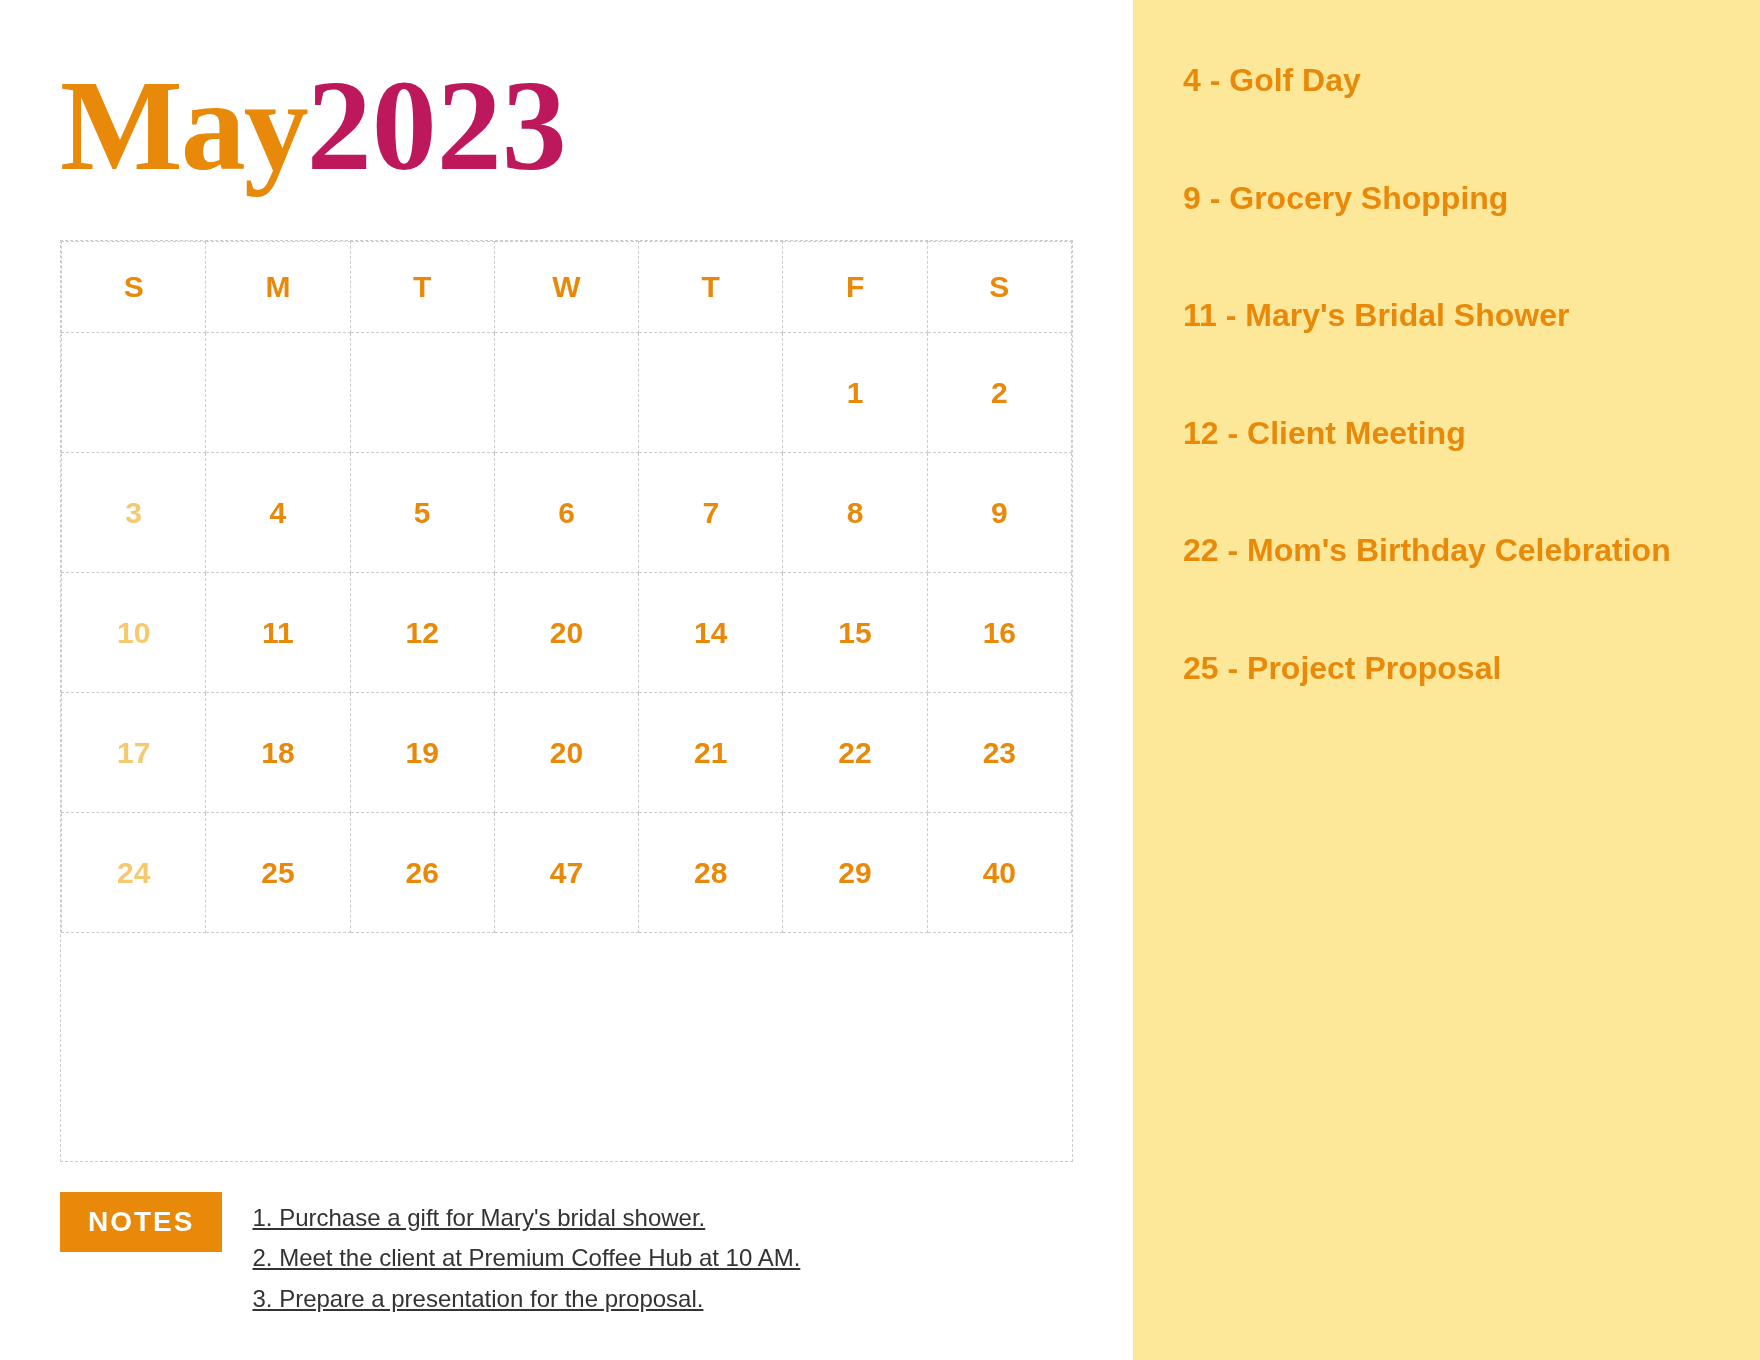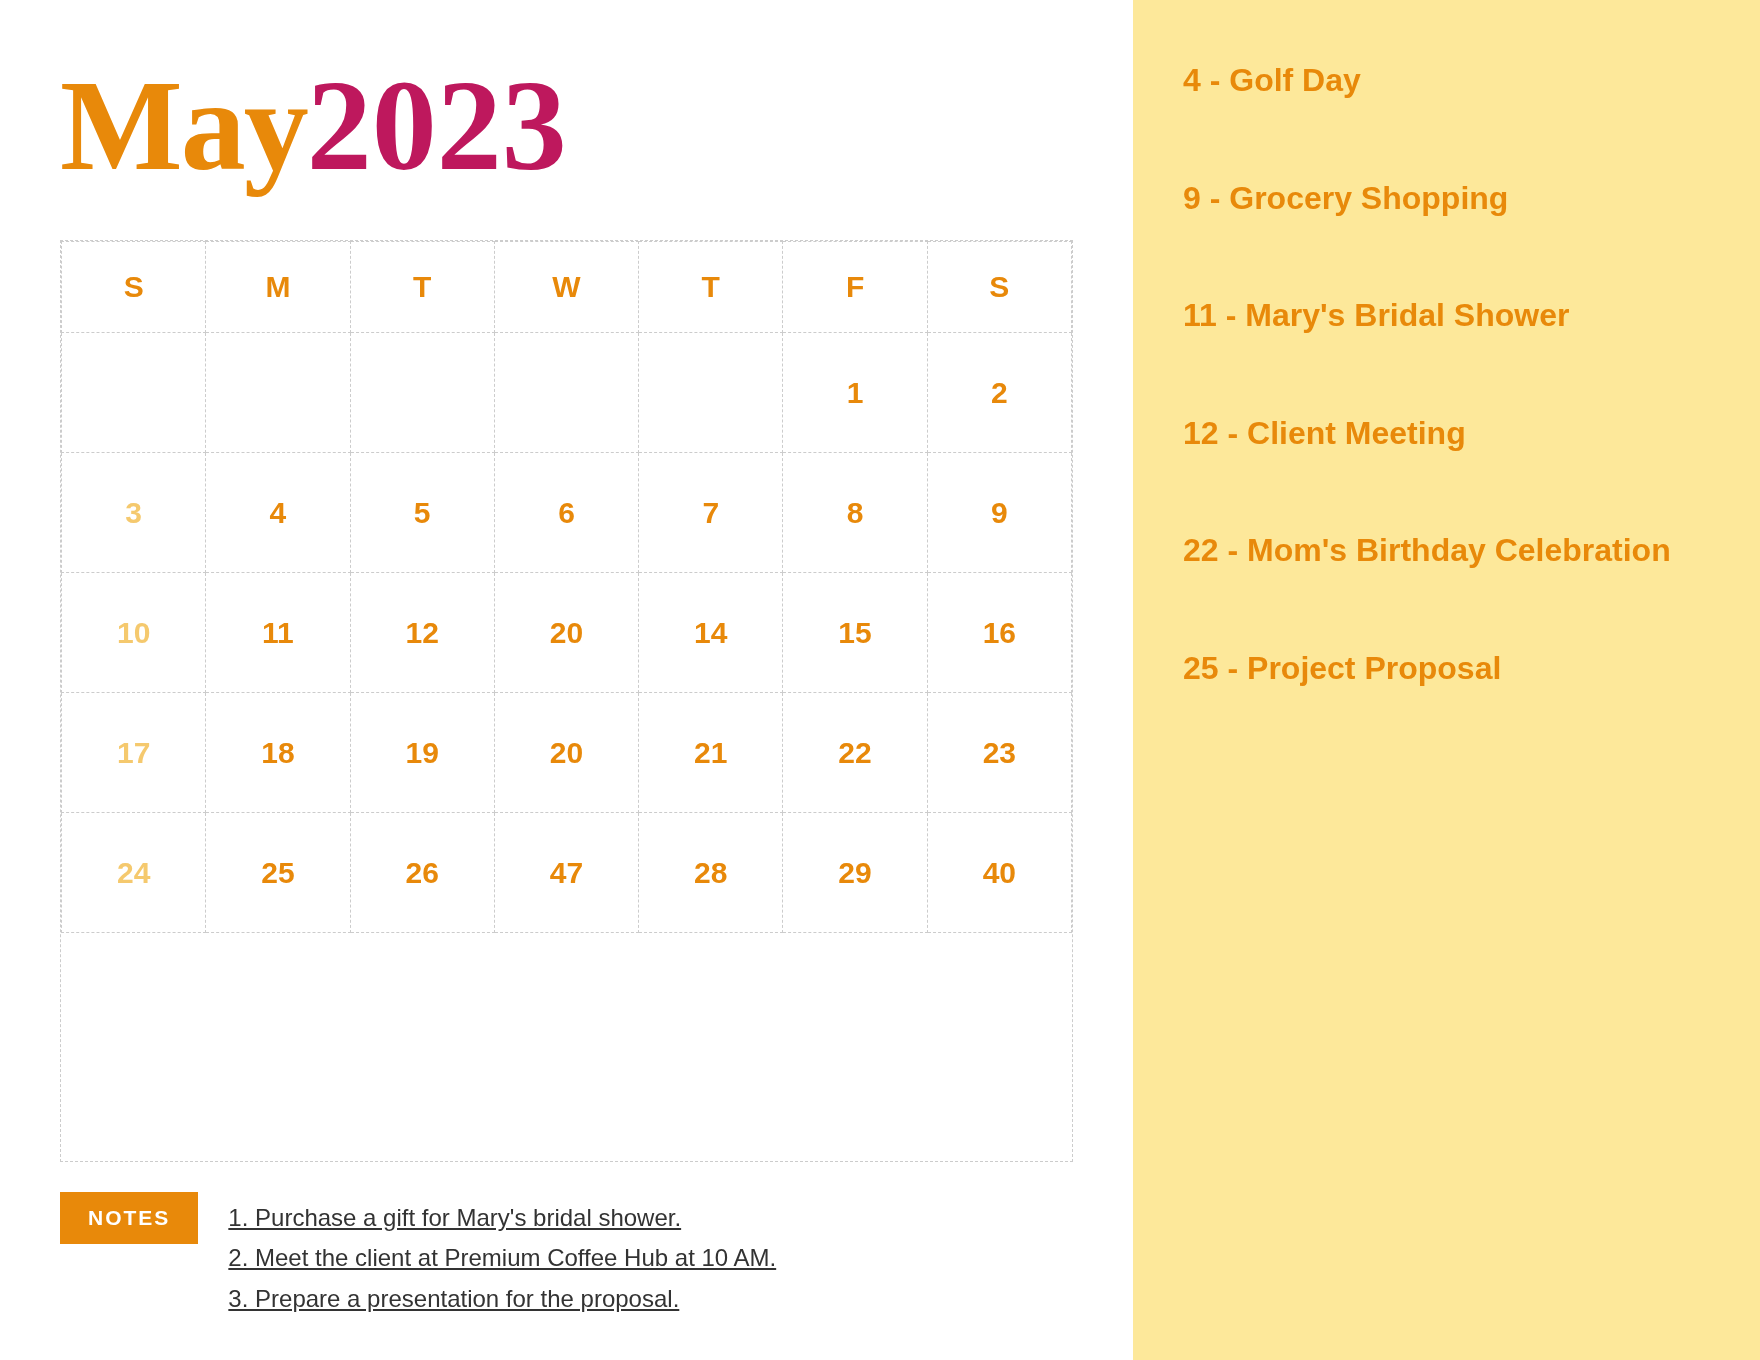--- a/index.html
+++ b/index.html
@@ -83,21 +83,21 @@
     .notes-section {
       display: flex;
       align-items: flex-start;
       margin-top: 30px;
       gap: 30px;
     }
 
     .notes-label {
       background: #e8890a;
       color: #ffffff;
-      font-size: 21px;
+      font-size: 28px;
       font-weight: 700;
       padding: 14px 28px;
       letter-spacing: 2px;
       white-space: nowrap;
       flex-shrink: 0;
     }
 
     .notes-text {
       font-size: 24px;
       color: #333333;

